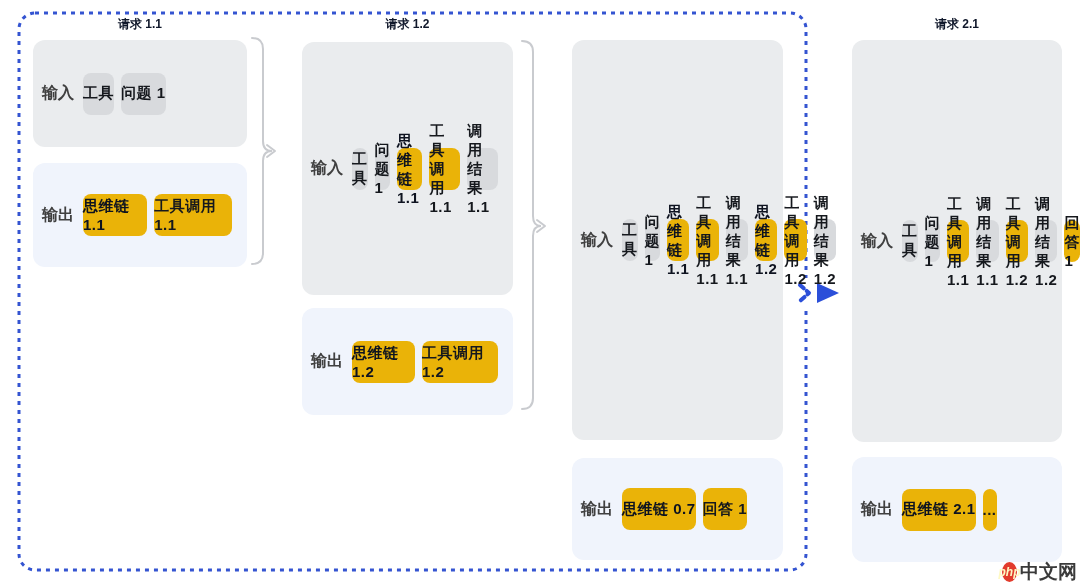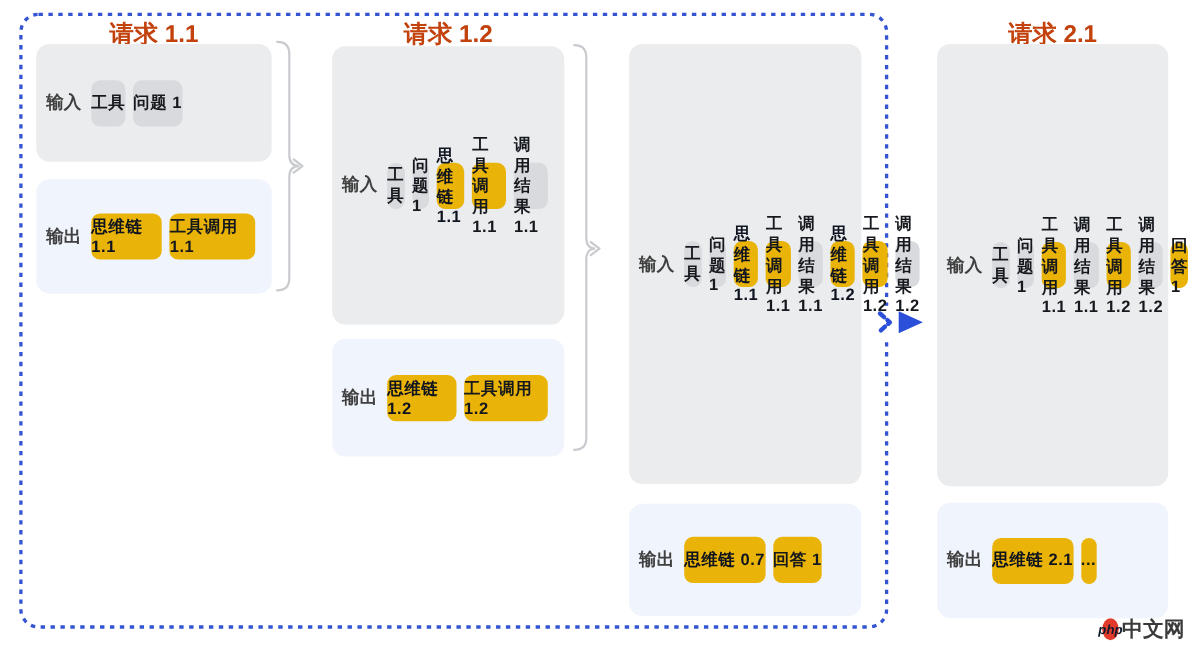--- a/index.html
+++ b/index.html
@@ -1,19 +1,19 @@
 <!DOCTYPE html>
 <html><head>
 <meta charset="utf-8">
 <style>
   html,body{margin:0;padding:0;background:#fff;}
   .stage{position:relative;width:1080px;height:586px;background:#ffffff;overflow:hidden;
          font-family:"Liberation Sans","DejaVu Sans",sans-serif;color:#15181d;}
   svg.connectors{position:absolute;left:0;top:0;width:1080px;height:586px;}
-  .col-title{position:absolute;text-align:center;font-size:22px;font-weight:700;color:#c2410c;}
+  .col-title{position:absolute;text-align:center;font-size:12px;font-weight:700;color:#0f172a;}
   .t1{left:33px;top:16px;width:214px;}
   .t2{left:302px;top:16px;width:211px;}
   .t3{left:572px;top:16px;width:211px;}
   .t4{left:852px;top:16px;width:210px;}
   .group{position:absolute;display:flex;align-items:center;border-radius:12px;padding-right:15px;box-sizing:border-box;}
   .group.gi{background:#eaecee;}
   .group.go{background:#f0f4fc;}
   .g1i{left:33px;top:40px;width:214px;height:107px;}
   .g1o{left:33px;top:163px;width:214px;height:104px;}
   .g2i{left:302px;top:42px;width:211px;height:253px;}
@@ -24,21 +24,21 @@
   .g4o{left:852px;top:457px;width:210px;height:105px;}
   .glabel{flex:0 0 50px;text-align:center;font-size:16px;font-weight:700;color:#404040;}
   .boxes{flex:1;display:flex;flex-direction:row;gap:7px;}
   .box{height:42px;border-radius:8px;display:flex;align-items:center;justify-content:center;
        font-size:15px;font-weight:700;letter-spacing:.5px;color:#15181d;}
   .box.gray{background:#d8dadd;}
   .box.blue{background:#eab308;color:#0e1320;}
   .box.lightblue{background:#eab308;}
   .watermark{position:absolute;right:3px;bottom:1px;display:flex;align-items:center;gap:3px;}
   .wm-logo{display:inline-flex;align-items:center;justify-content:center;width:15px;height:20px;
-           background:#e23b2c;border-radius:50%;color:#0f172a;font-size:12px;font-weight:700;font-style:italic;}
+           background:#e23b2c;border-radius:50%;color:#fef9c3;font-size:12px;font-weight:700;font-style:italic;}
   .wm-site{font-size:19px;font-weight:700;color:#3a3a3a;}
 </style>
 </head>
 <body>
 
 <div class="stage">
 
   <svg class="connectors" viewBox="0 0 1080 586">
     <rect x="19" y="13" width="787" height="557" rx="16" fill="none" stroke="#3454d1" stroke-width="3" stroke-dasharray="4 5"></rect>
     <rect x="796" y="278" width="19" height="30" fill="#ffffff"></rect>

